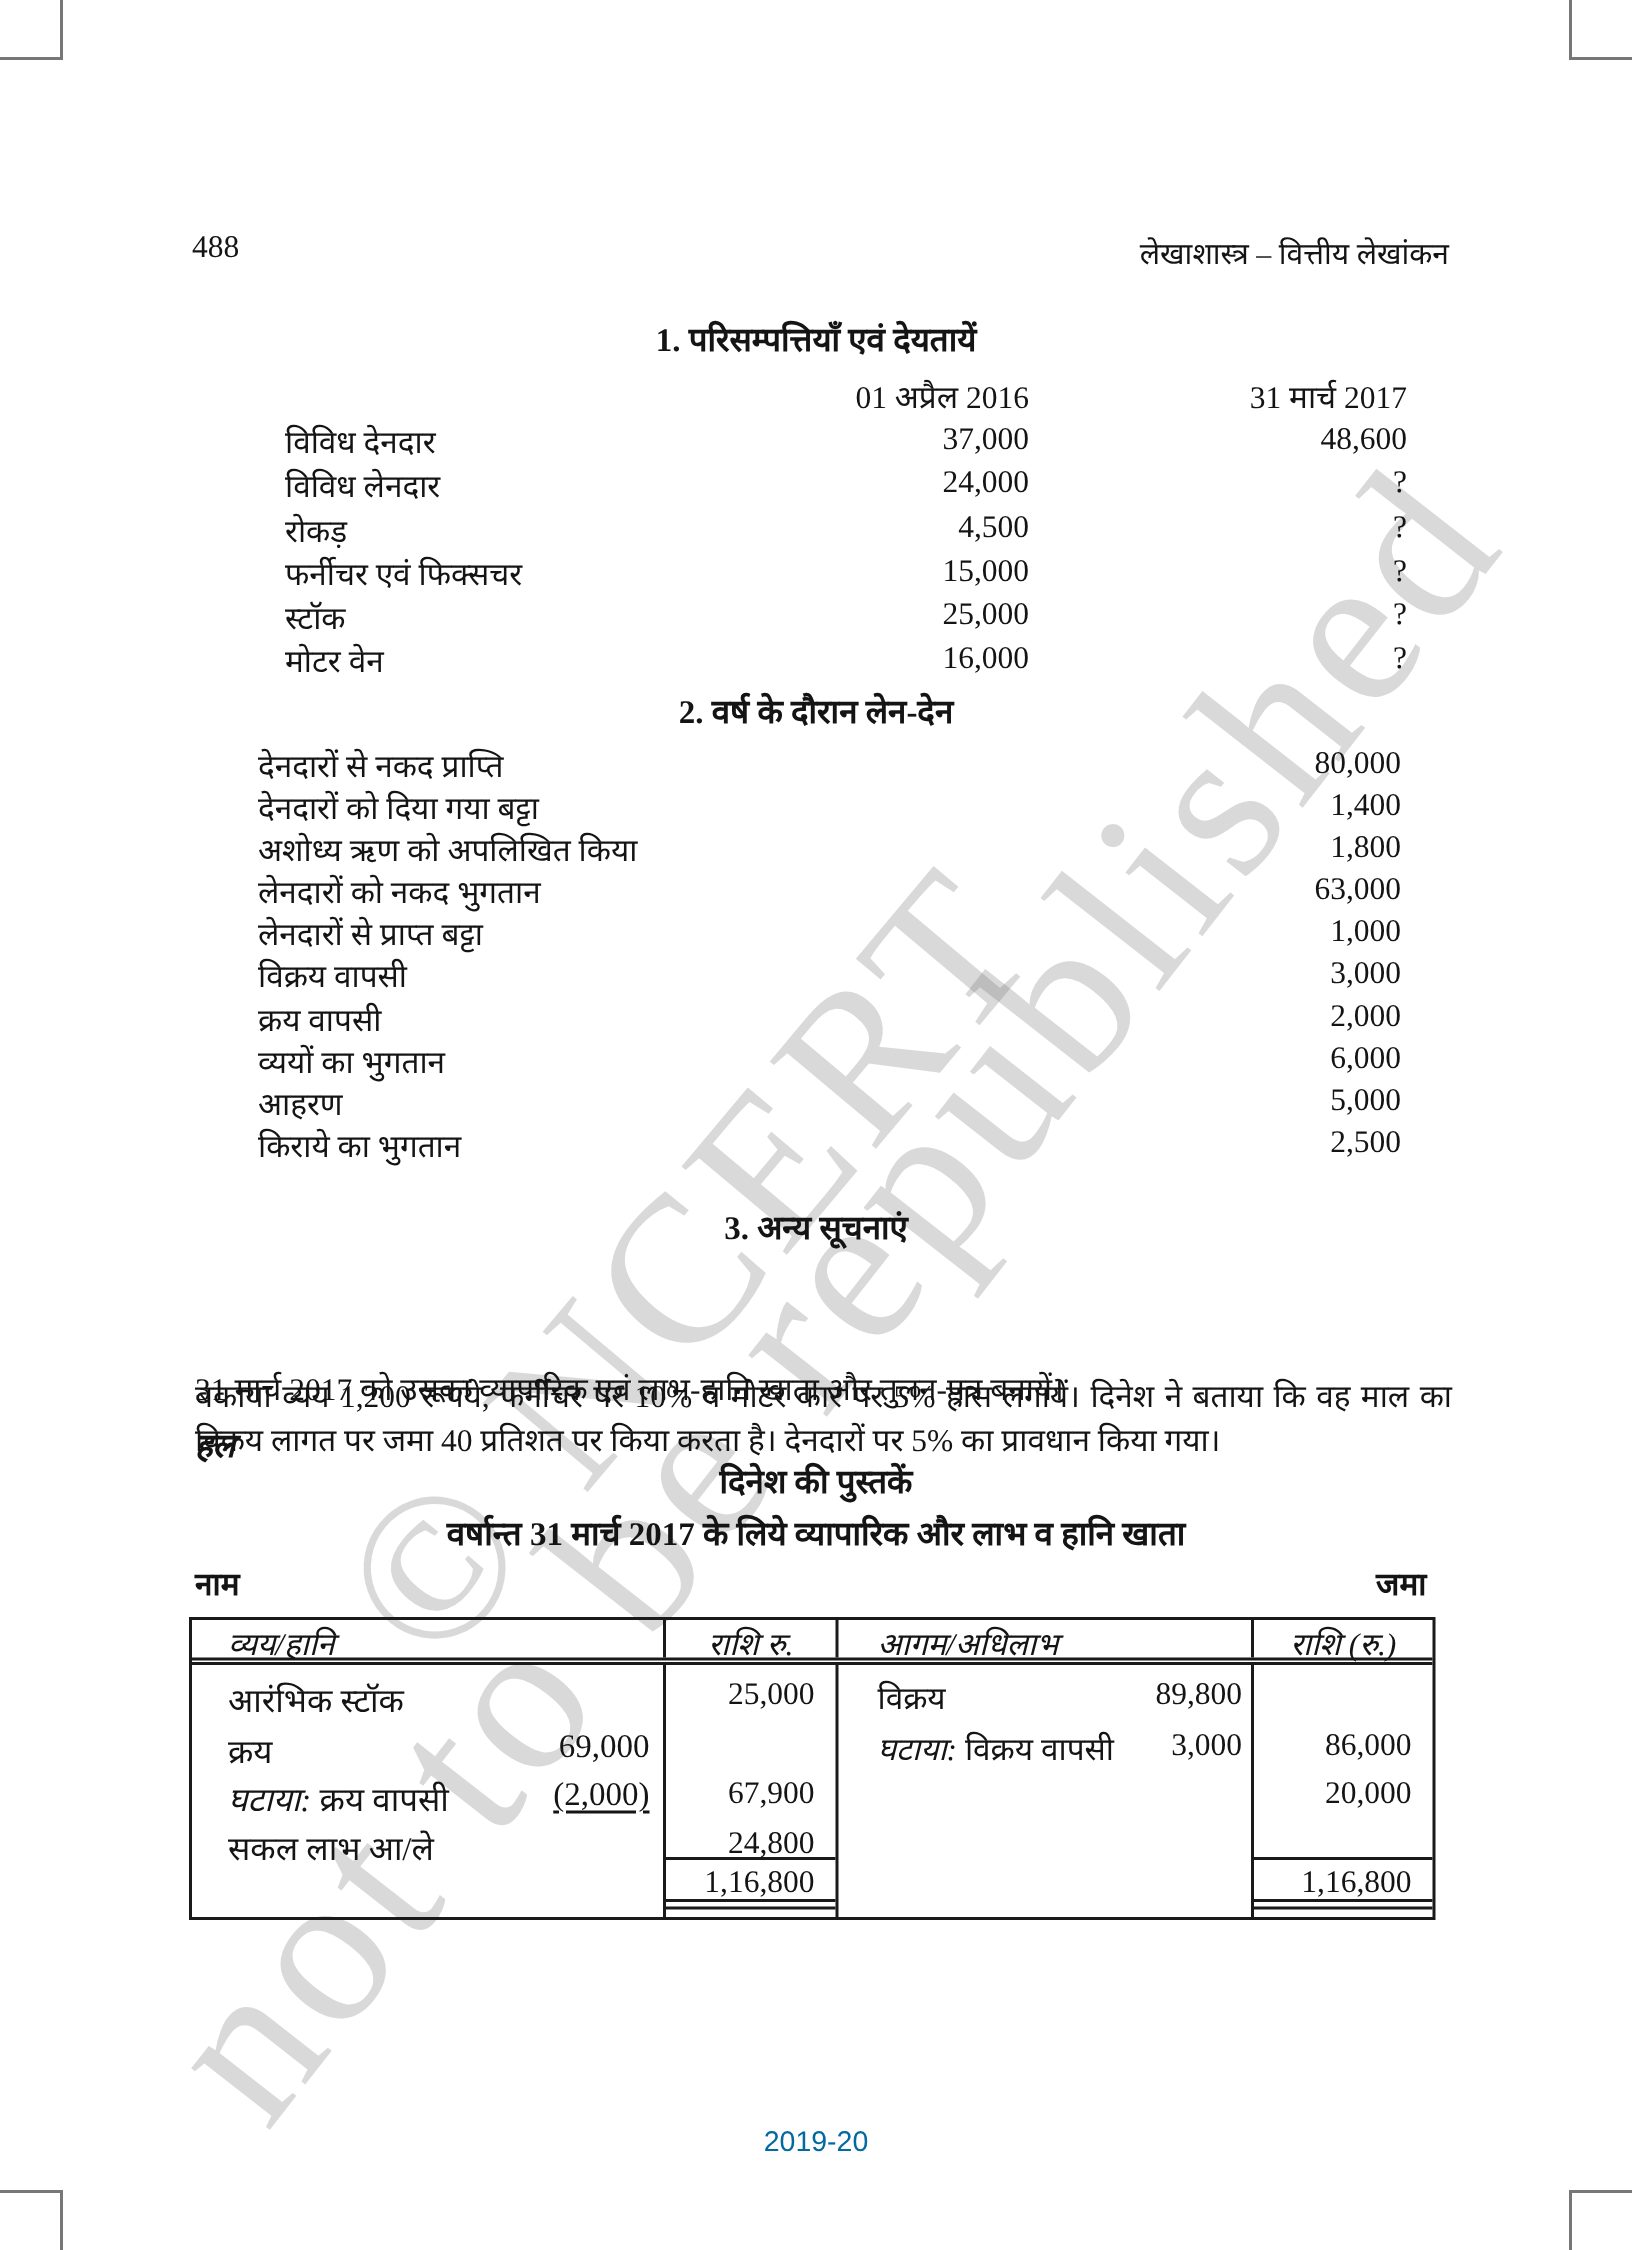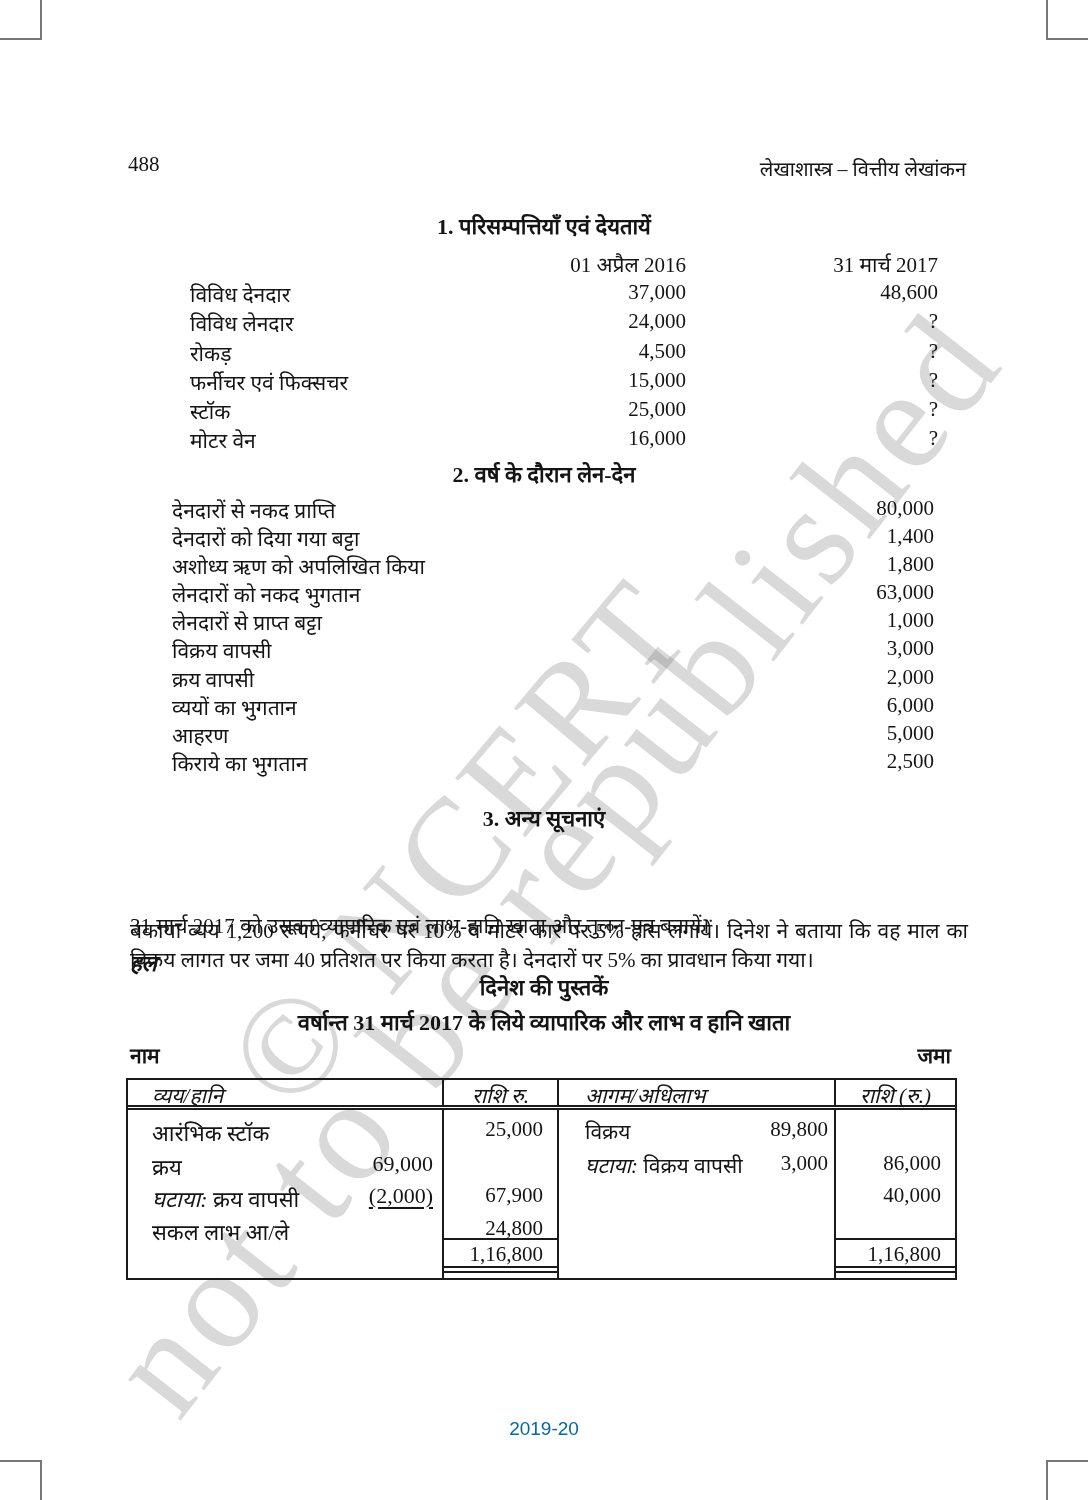--- a/index.html
+++ b/index.html
@@ -206,19 +206,19 @@
         </div>
       <div class="col c-3" id="acct-col3">
           <div class="tr-r" style="top: 7px;"><span>विक्रय</span><span class="inner-amt">89,800</span></div>
           <div class="tr-r" style="top: 41px;"><span class="pfx">घटाया: </span><span>विक्रय वापसी</span><span class="inner-amt">3,000</span></div>
         </div>
       <div class="col c-4" id="acct-col4">
         <div class="rule1"></div>
         <div class="total">1,16,800</div>
         <div class="rule2"></div>
       <span class="amt" style="top: 41px;">86,000</span>
-          <span class="amt" style="top: 73px;">40,000</span>
+          <span class="amt" style="top: 73px;">20,000</span>
         </div>
     </div>
   </div>
 
   <div class="layer" id="footer">2019-20</div>
 </div>
 
 </body></html>

